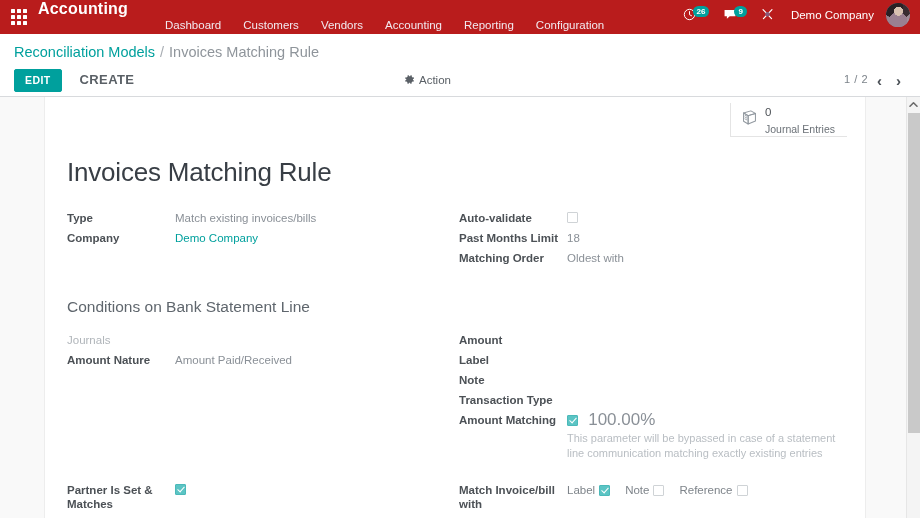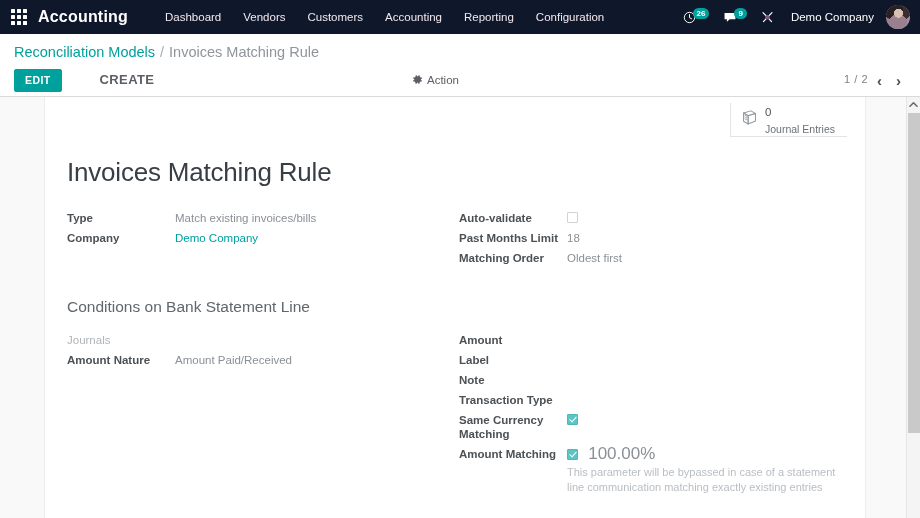--- a/index.html
+++ b/index.html
@@ -7,23 +7,23 @@
     width: 920px; height: 518px;
     overflow: hidden;
     background: #ffffff;
     font-family: "Liberation Sans", sans-serif;
     -webkit-font-smoothing: antialiased;
   }
 
   
   .navbar {
     height: 34px;
-    background: #0f172a;
-    display: flex;
-    align-items: center;
+    background: #b91c1c;
+    display: flex;
+    align-items: flex-start;
     color: #ffffff;
     position: relative;
     z-index: 20;
   }
   .apps-btn {
     width: 38px; height: 34px;
     display: flex; align-items: center; justify-content: center;
     cursor: pointer;
   }
   .apps-grid {
@@ -34,21 +34,21 @@
   }
   .apps-grid i { background: #ffffff; display: block; width: 4px; height: 4px; border-radius: 0.5px; }
 
   .brand {
     font-size: 16px;
     font-weight: bold;
     letter-spacing: .2px;
     padding-right: 26px;
     white-space: nowrap;
   }
-  .nav-menu { display: flex; align-items: center; gap: 0px; }
+  .nav-menu { display: flex; align-items: center; gap: 0px; margin-top: 8px; }
   .nav-menu .nav-item {
     font-size: 11.5px;
     padding: 0 11px;
     line-height: 34px;
     color: #f2e9ef;
     white-space: nowrap;
     cursor: pointer;
   }
 
   .nav-right {
@@ -123,21 +123,20 @@
     cursor: pointer;
   }
   .bc-sep { color: #a8adb3; font-size: 14.5px; margin: 0 5px; }
   .bc-active { color: #8f959b; font-size: 14.5px; }
 
   .button-row {
     height: 32px;
     display: flex;
     align-items: center;
     position: relative;
-    gap: 20px;
   }
   .btn-edit {
     background: #00a09d;
     color: #ffffff;
     border: 1px solid #00a09d;
     font-size: 10.5px;
     font-weight: bold;
     letter-spacing: .4px;
     padding: 4px 10px 5px;
     border-radius: 2px;
@@ -151,21 +150,21 @@
     font-size: 13px;
     font-weight: bold;
     letter-spacing: .4px;
     padding: 4px 9px 5px;
     margin-left: 8px;
     cursor: pointer;
     text-transform: uppercase;
   }
   .action-menu {
     position: absolute;
-    left: 398px;
+    left: 390px;
     display: flex;
     gap: 4px;
     font-size: 11.5px;
     color: #5a6066;
     cursor: pointer;
   }
   .pager {
     margin-left: auto;
     display: flex;
     gap: 4px;
@@ -347,22 +346,22 @@
         <i></i>
         <i></i>
         <i></i>
         <i></i>
     </div>
   </div>
   <div class="brand">Accounting</div>
 
   <div class="nav-menu">
     <div class="nav-item">Dashboard</div>
+    <div class="nav-item">Customers</div>
     <div class="nav-item">Vendors</div>
-    <div class="nav-item">Customers</div>
     <div class="nav-item">Accounting</div>
     <div class="nav-item">Reporting</div>
     <div class="nav-item">Configuration</div>
   </div>
 
   <div class="nav-right">
     <div class="sysicon">
       <svg width="13" height="13" viewBox="0 0 16 16">
         <circle cx="8" cy="8" r="6.4" fill="none" stroke="#ffffff" stroke-width="1.2"></circle>
         <path d="M8 4.4 L8 8.2 L10.6 9.6" fill="none" stroke="#ffffff" stroke-width="1.2" stroke-linecap="round"></path>
@@ -464,21 +463,21 @@
               <td class="val">
                 <span class="cb"></span>
               </td>
             </tr>
             <tr>
               <td class="lbl">Past Months Limit</td>
               <td class="val">18</td>
             </tr>
             <tr>
               <td class="lbl">Matching Order</td>
-              <td class="val">Oldest first</td>
+              <td class="val">Oldest with</td>
             </tr>
           </tbody>
             </table>
         </div>
       </div>
 
       <h2 class="section-heading">Conditions on Bank Statement Line</h2>
 
       <div class="group-2col">
         <div class="col left">
@@ -507,26 +506,20 @@
               <td class="lbl">Label</td>
               <td class="val"></td>
             </tr>
             <tr>
               <td class="lbl">Note</td>
               <td class="val"></td>
             </tr>
             <tr>
               <td class="lbl">Transaction Type</td>
               <td class="val"></td>
-            </tr>
-            <tr>
-              <td class="lbl">Same Currency Matching</td>
-              <td class="val">
-                <span class="cb checked"></span>
-              </td>
             </tr>
             <tr>
               <td class="lbl">Amount Matching</td>
               <td class="val">
                 <span class="cb checked"></span>
                 <span class="pct">100.00%</span>
                 <div class="help-text">This parameter will be bypassed in case of a statement line communication matching exactly existing entries</div>
               </td>
             </tr>
           </tbody>

